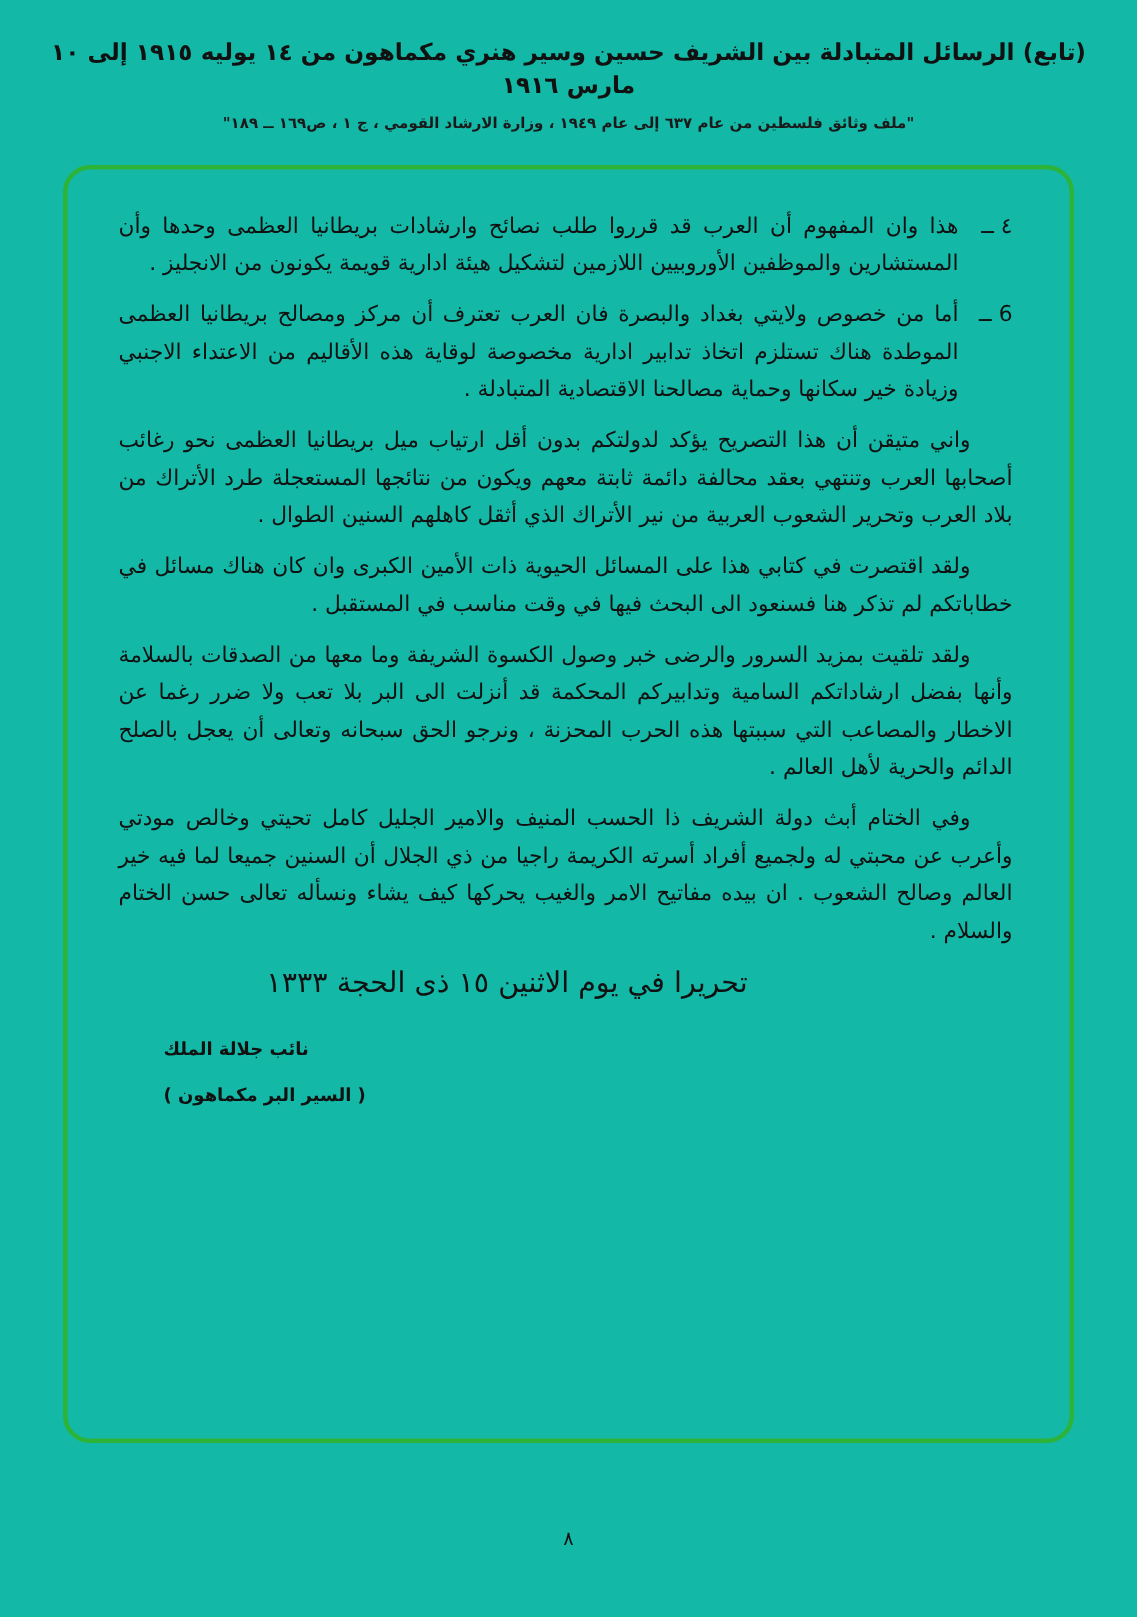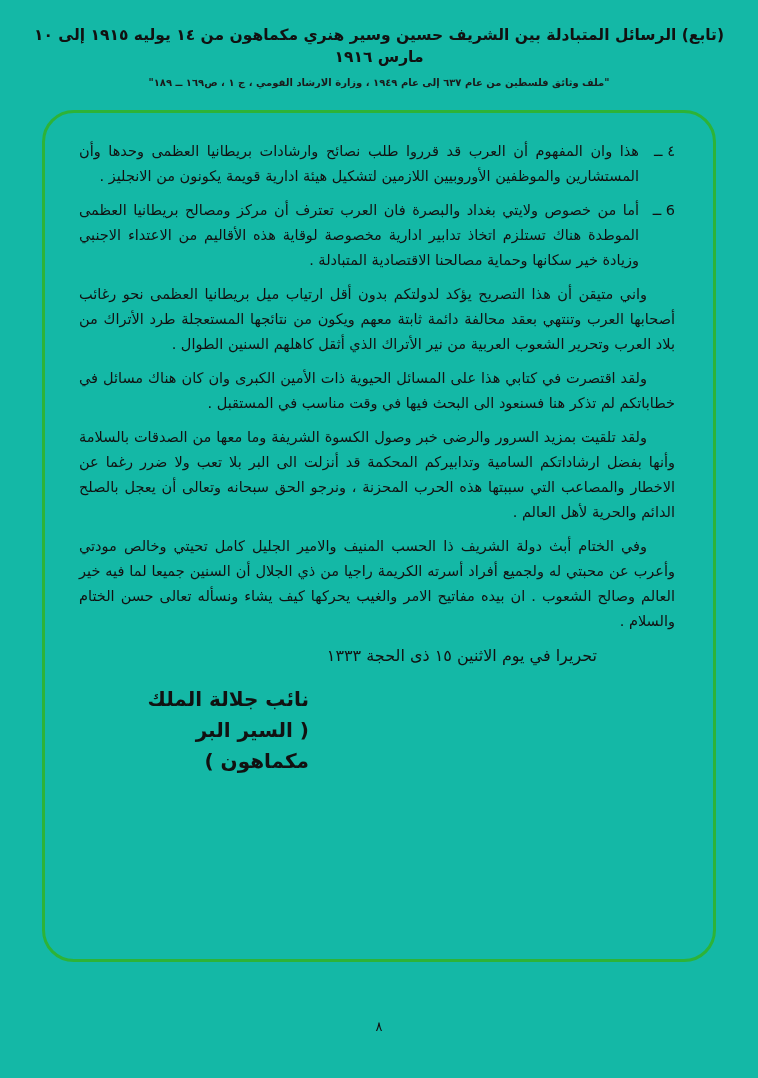--- a/index.html
+++ b/index.html
@@ -35,21 +35,21 @@
     font-size: 10px;
     font-weight: bold;
     margin-top: 9px;
     color: #1a1a1a;
   }
   .letter-frame {
     direction: rtl;
     width: 674px;
     margin: 22px auto 0 auto;
     border: 3px solid #2db337;
-    border-radius: 32px;
+    border-radius: 18px;
     padding: 26px 38px 24px 34px;
     box-sizing: border-box;
     min-height: 852px;
   }
   .letter-body {
     font-size: 14.5px;
     line-height: 25px;
     text-align: justify;
   }
   .letter-body p {
@@ -62,31 +62,31 @@
     display: inline-block;
     width: 36px;
     margin-right: -36px;
     white-space: nowrap;
   }
   p.plain {
     text-indent: 28px;
   }
   .date-line {
     margin: 12px 0 0 0;
-    text-align: right;
+    text-align: center;
     padding-right: 78px;
-    font-size: 16px;
+    font-size: 19px;
     line-height: 25px;
   }
   .signature {
     width: 200px;
     margin: 16px auto 0 30px; 
-    text-align: right;
+    text-align: left;
     font-weight: bold;
-    font-size: 20px;
+    font-size: 12px;
     line-height: 31px;
   }
   .page-number {
     position: absolute;
     bottom: 44px;
     left: 0;
     right: 0;
     text-align: center;
     font-size: 13px;
   }

